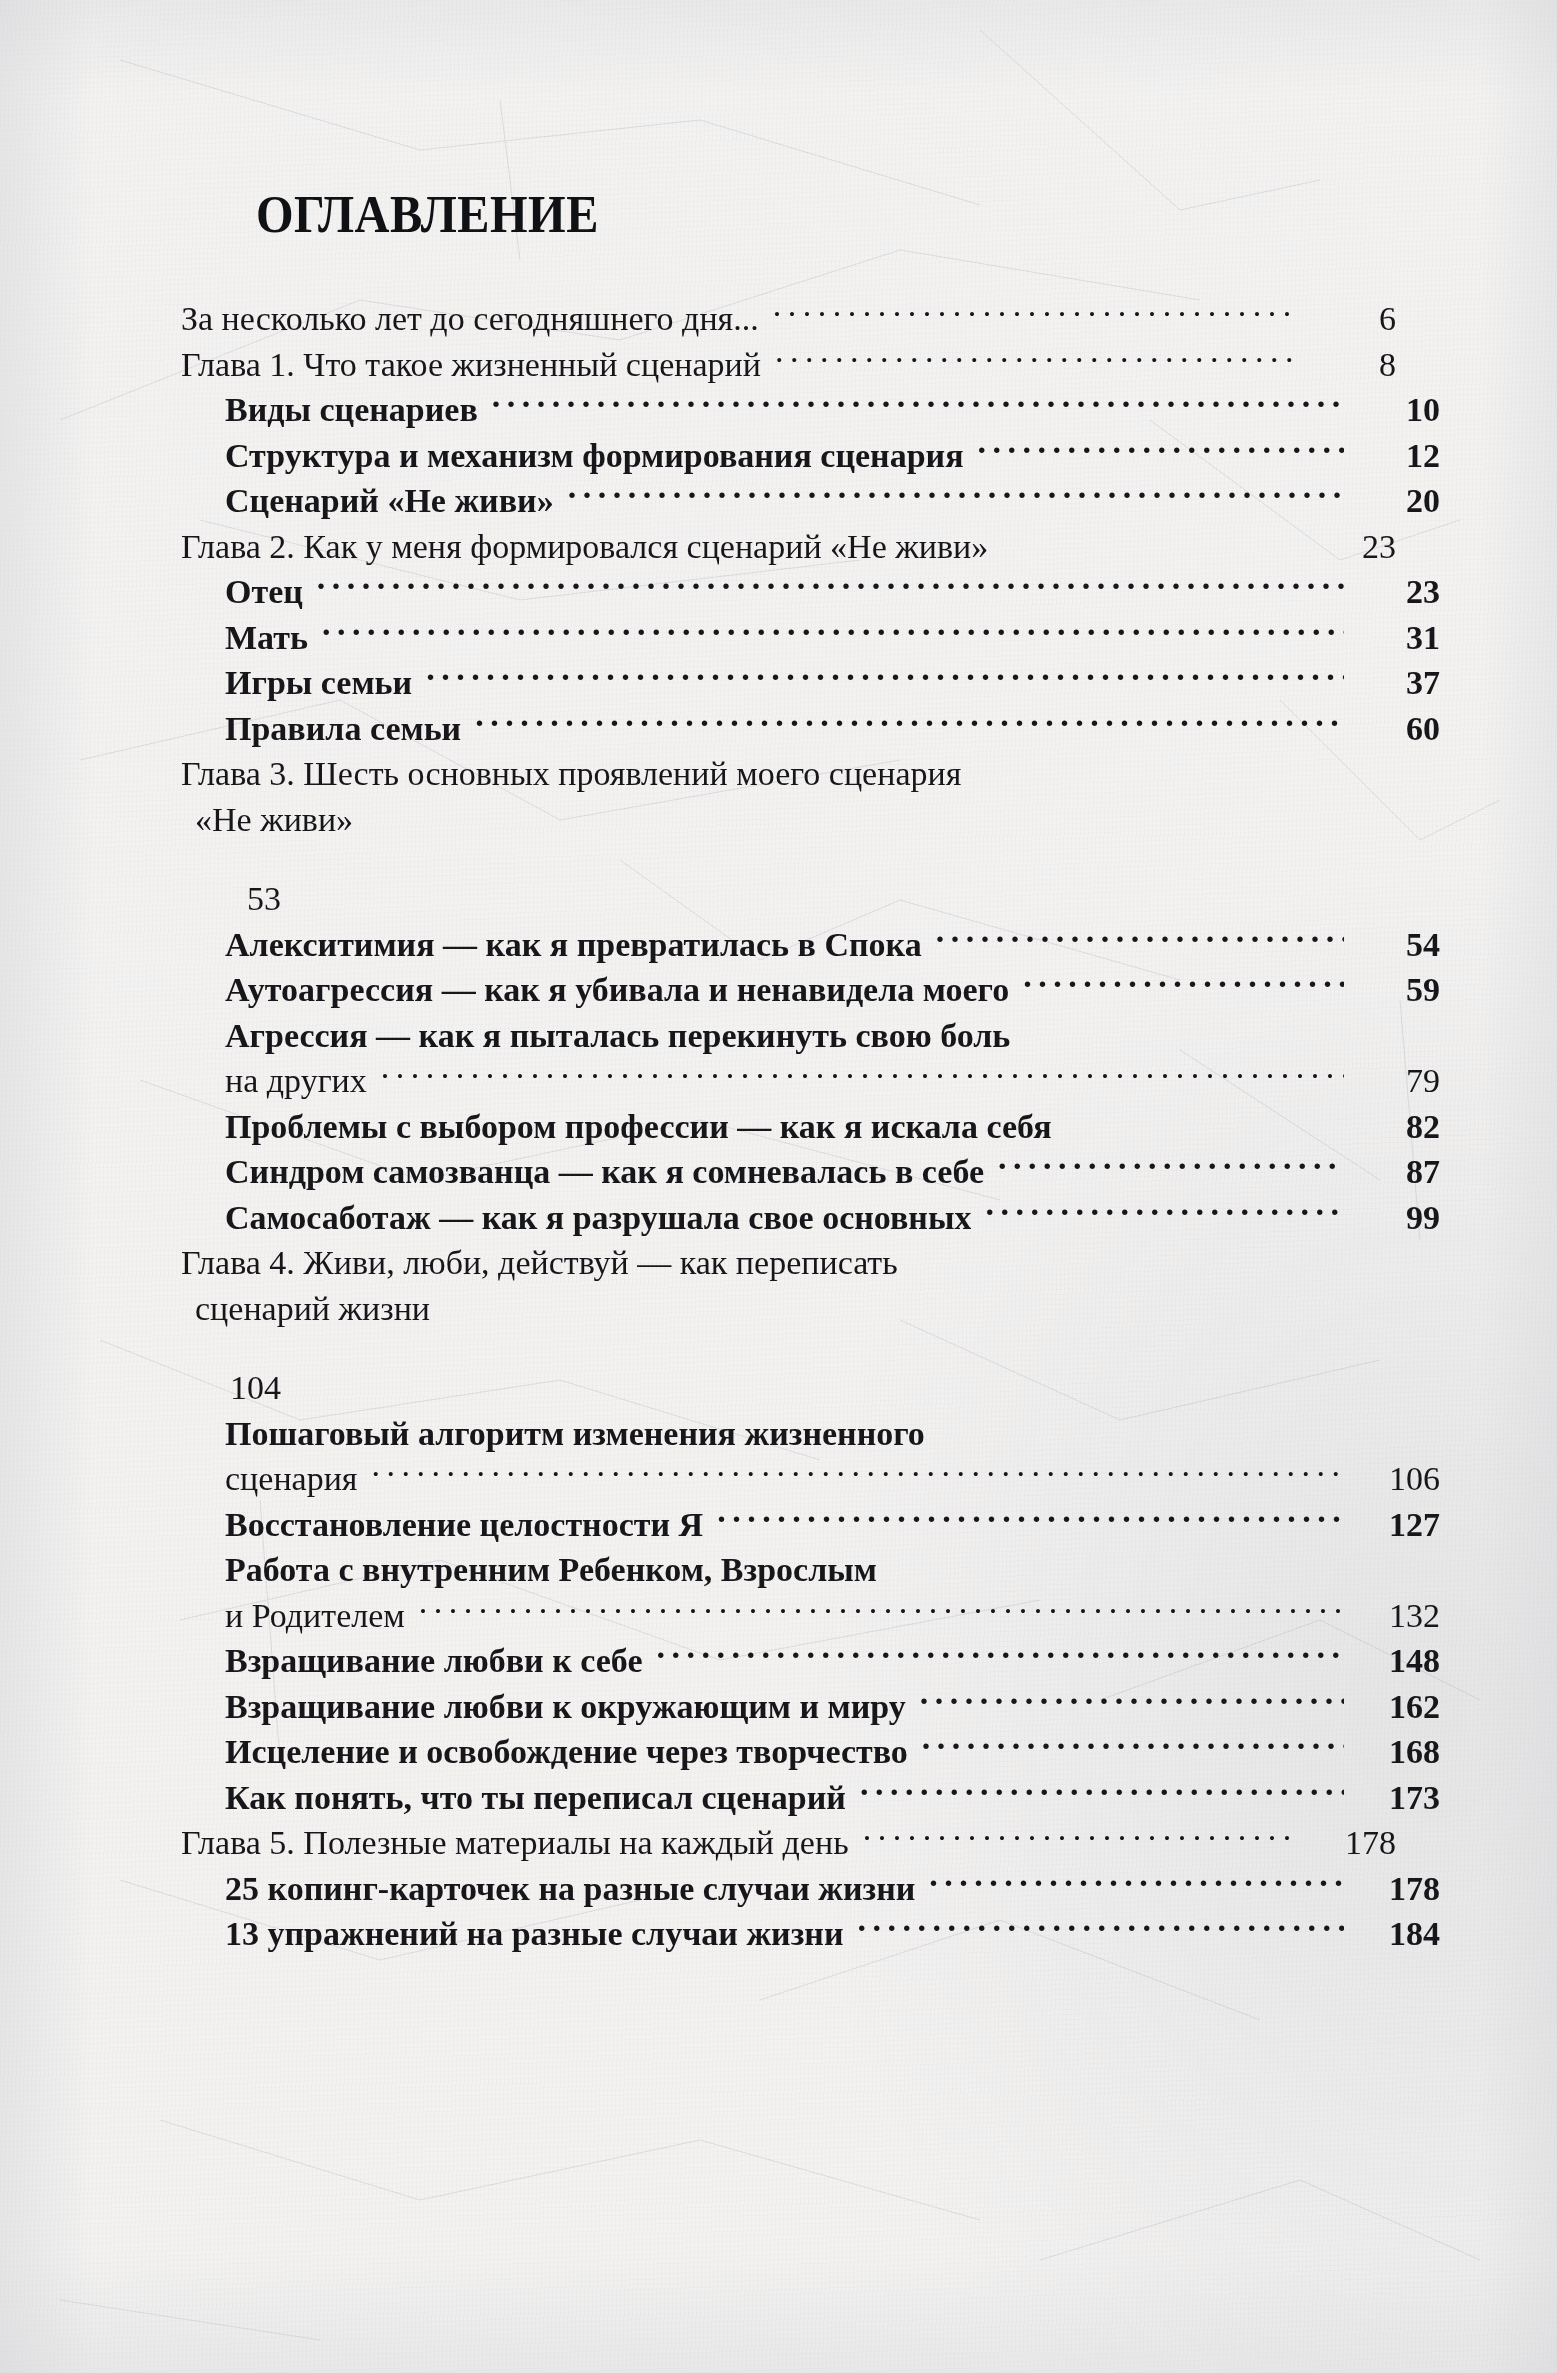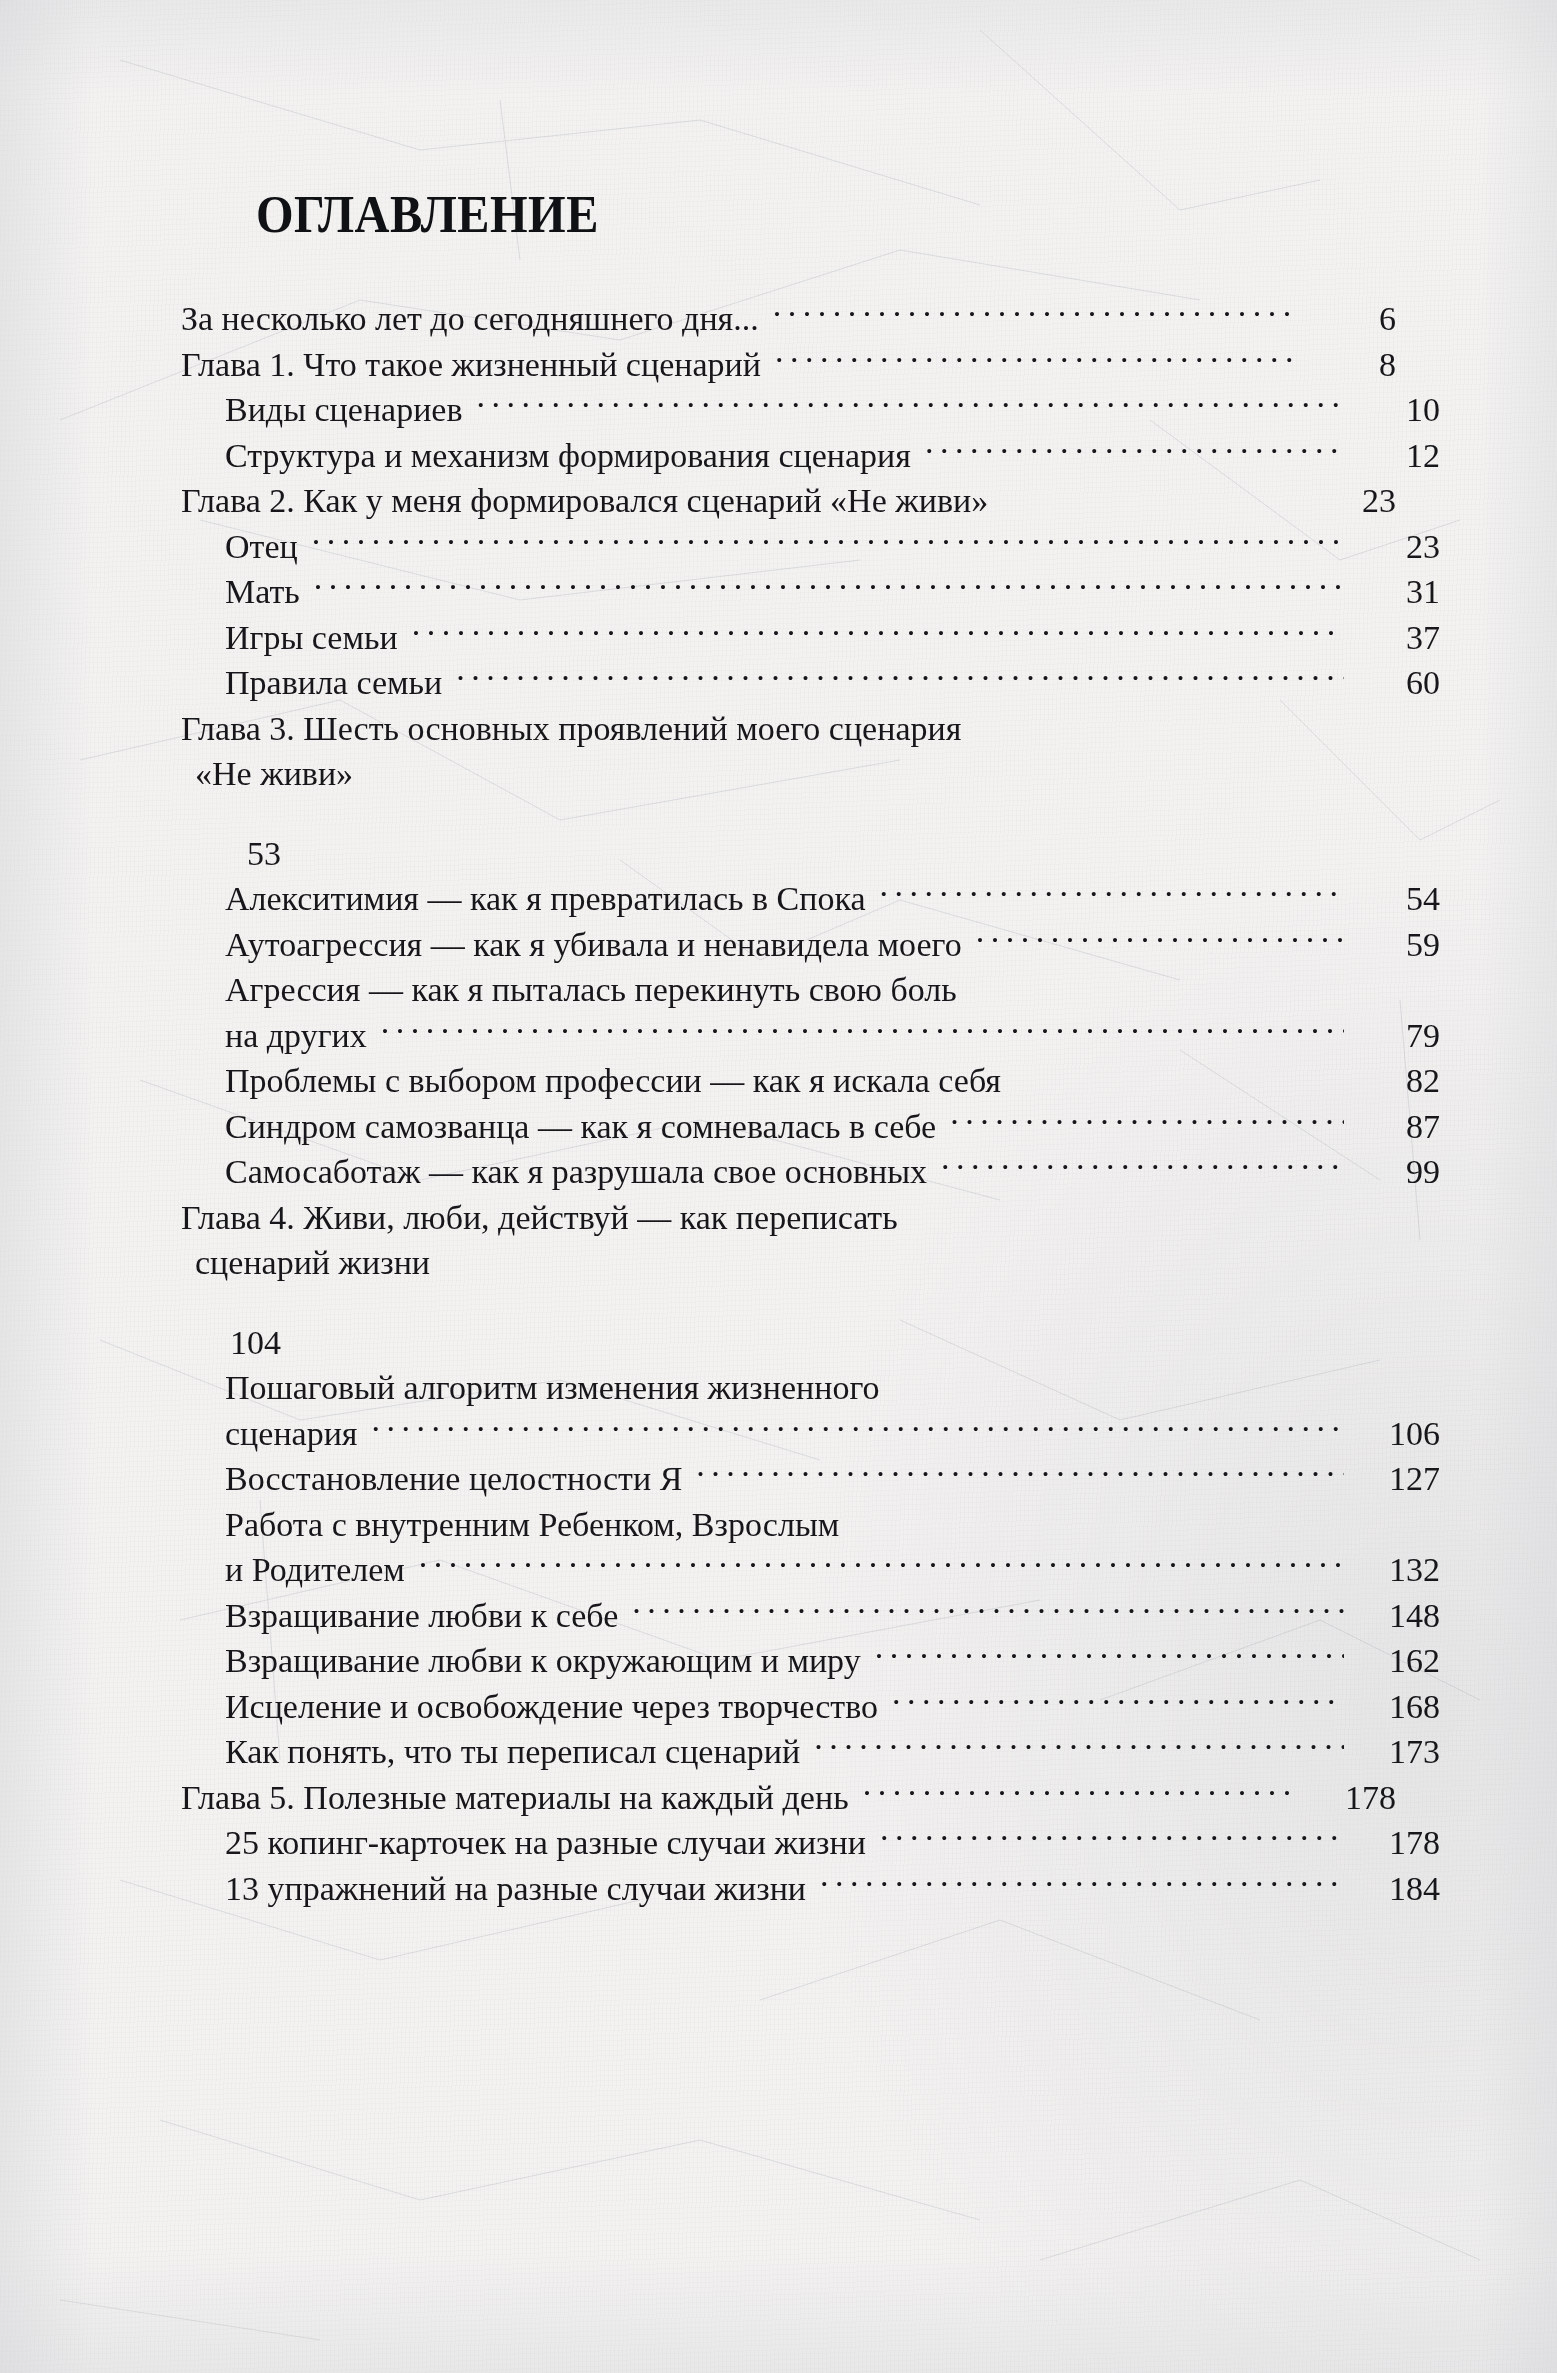--- a/index.html
+++ b/index.html
@@ -81,20 +81,21 @@
     align-items: baseline;
     width: 100%;
     font-size: 34px;
     line-height: 45.5px;
     white-space: nowrap;
     color: #17171b;
     justify-content: flex-end;
   }
   .toc-row.level-sub {
     padding-left: 44px;
+    font-weight: bold;
   }
   .toc-row.cont {
     padding-left: 0;
     flex-direction: column;
   }
   .toc-row.cont-sub {
     padding-left: 44px;
   }
 
   .toc-label {
@@ -188,20 +189,25 @@
       <div class="toc-row level-sub">
         <span class="toc-label">Виды сценариев</span>
         <span class="toc-dots"></span>
         <span class="toc-page">10</span>
       </div>
       <div class="toc-row level-sub">
         <span class="toc-label">Структура и механизм формирования сценария</span>
         <span class="toc-dots"></span>
         <span class="toc-page">12</span>
       </div>
+      <div class="toc-row level-sub">
+        <span class="toc-label">Сценарий «Не живи»</span>
+        <span class="toc-dots"></span>
+        <span class="toc-page">20</span>
+      </div>
       <div class="toc-row level-chapter">
         <span class="toc-label">Глава 2. Как у меня формировался сценарий «Не живи»</span>
         <span class="toc-dots no-dots"></span>
         <span class="toc-page">23</span>
       </div>
       <div class="toc-row level-sub">
         <span class="toc-label">Отец</span>
         <span class="toc-dots"></span>
         <span class="toc-page">23</span>
       </div>

